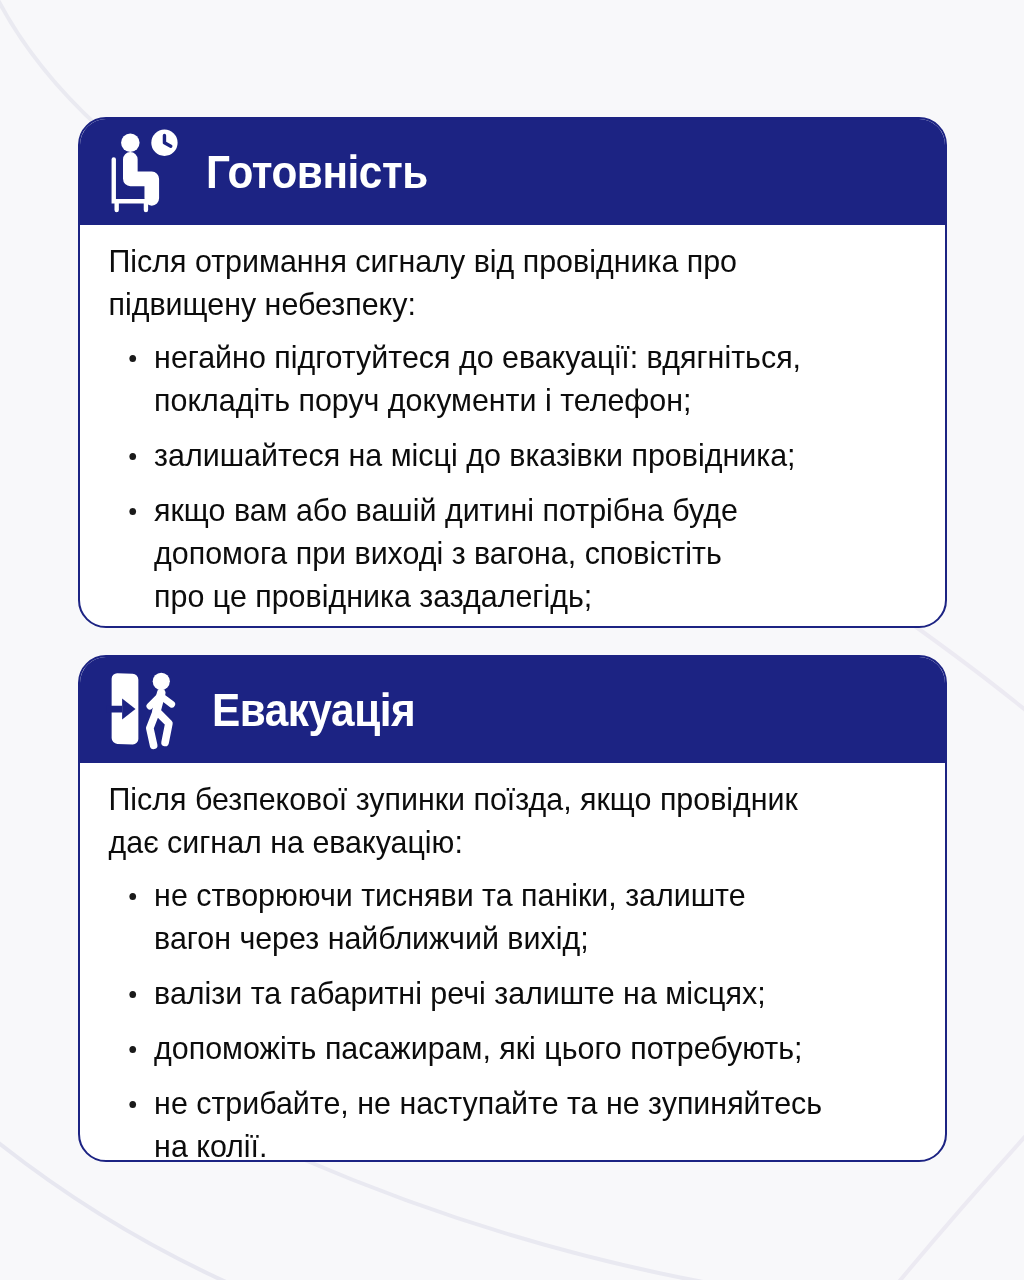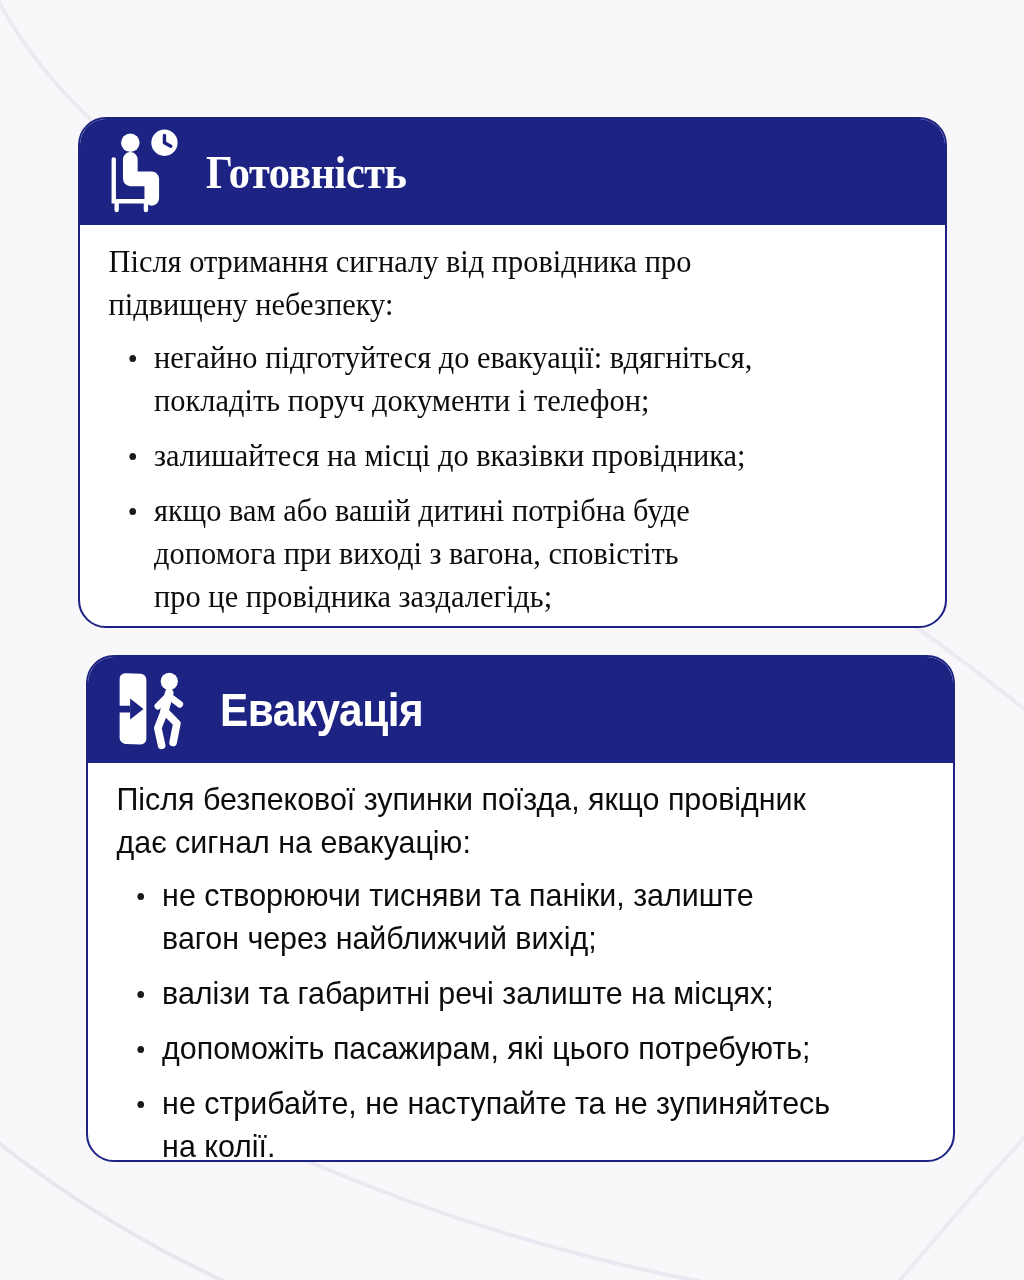--- a/index.html
+++ b/index.html
@@ -7,22 +7,22 @@
     width:1024px;height:1280px;position:relative;overflow:hidden;
     background:#f8f8fa;
     font-family:"Liberation Sans",sans-serif;
   }
   .swooshes{position:absolute;left:0;top:0;width:1024px;height:1280px;}
   .card{
     position:absolute;left:78px;width:869px;
     background:#ffffff;border:2px solid #1c2383;border-radius:28px;
     overflow:hidden;box-sizing:border-box;
   }
-  #card-readiness{top:117px;height:511px;font-family:Liberation Serif, serif;}
-  #card-evacuation{top:655px;height:507px;margin-left:8px;}
+  #card-readiness{top:117px;height:511px;}
+  #card-evacuation{top:655px;height:507px;}
   .card-header{
     background:#1c2383;height:106px;display:flex;align-items:center;
     padding-left:24px;gap:24px;
   }
   .card-title{
     margin:0;color:#ffffff;font-size:46px;font-weight:bold;
     letter-spacing:-0.5px;transform:scaleX(0.92);transform-origin:left center;
     white-space:nowrap;
   }
   .hicon{flex:0 0 auto;display:block;}

